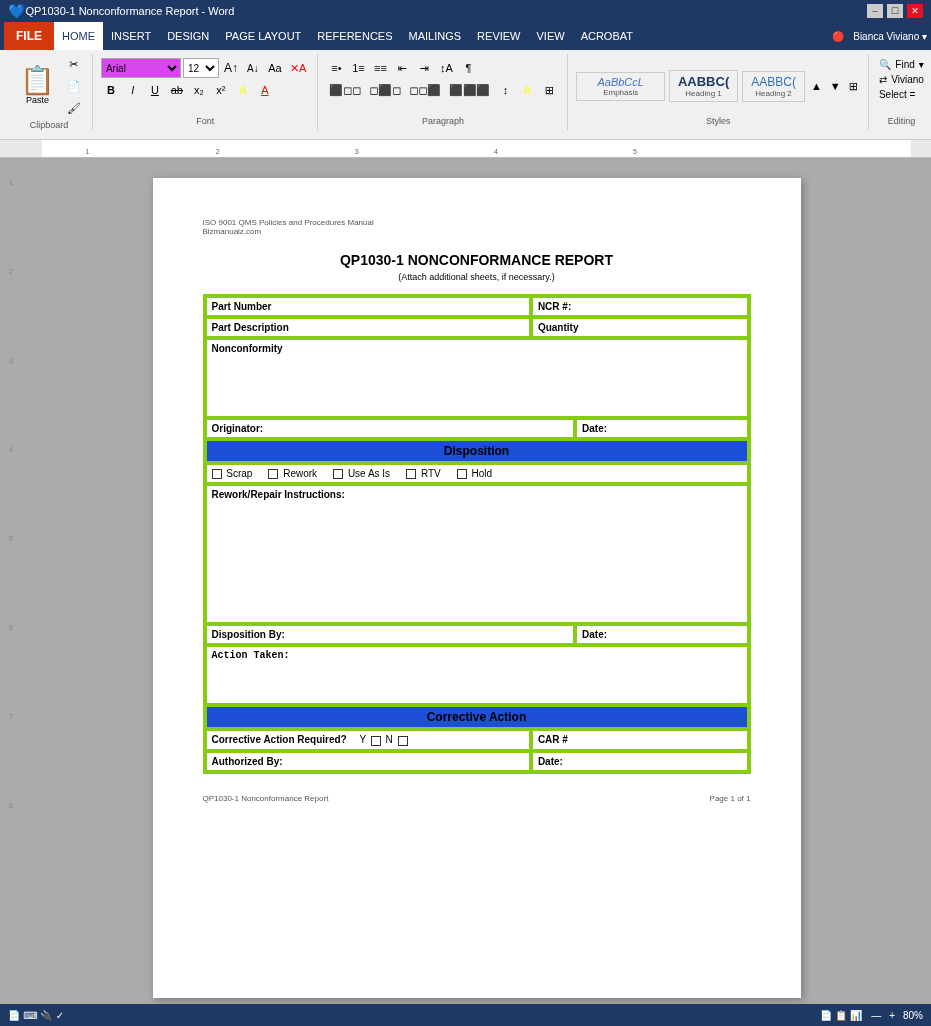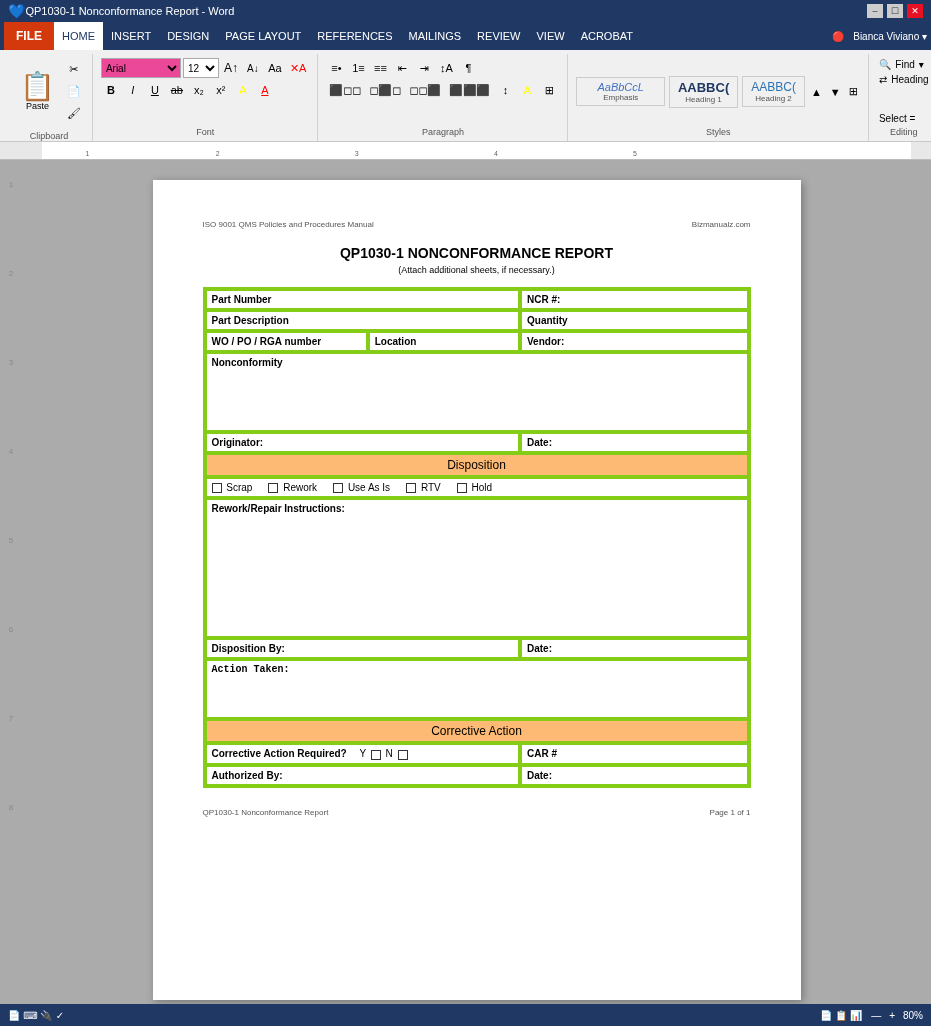--- a/index.html
+++ b/index.html
@@ -84,21 +84,21 @@
       align-items: center;
       cursor: pointer;
       padding: 2px 6px;
     }
     .paste-icon { font-size: 28px; color: #1f3864; line-height: 1; }
     .font-select {
       font-size: 10px;
       height: 20px;
       width: 80px;
       border: 1px solid #aaa;
-      background: #ec4899;
+      background: #d946ef;
     }
     .size-select {
       font-size: 10px;
       height: 20px;
       width: 36px;
       border: 1px solid #aaa;
       background: white;
     }
     .ribbon-btn {
       height: 20px;
@@ -167,20 +167,21 @@
       box-shadow: 2px 2px 8px rgba(0,0,0,0.3);
       position: relative;
     }
 
     .page-header {
       display: flex;
       justify-content: space-between;
       font-size: 8px;
       color: #555;
       margin-bottom: 16px;
+      flex-direction: column;
     }
 
     .doc-title {
       text-align: center;
       font-size: 14px;
       font-weight: bold;
       margin-bottom: 4px;
     }
     .doc-subtitle {
       text-align: center;
@@ -196,23 +197,23 @@
     }
     .form-table td {
       border: 4px solid #84cc16;
       padding: 3px 5px;
       vertical-align: top;
     }
     .field-label {
       font-weight: bold;
     }
     .section-header {
-      background: #fdba74;
+      background: #1d4ed8;
       text-align: center;
-      font-weight: normal;
+      font-weight: bold;
       font-size: 12px;
       padding: 5px;
     }
     .tall-cell {
       height: 80px;
     }
     .taller-cell {
       height: 140px;
     }
     .medium-cell {
@@ -268,21 +269,20 @@
     .select-btn {
       font-size: 10px;
       cursor: pointer;
       background: none;
       border: none;
       text-align: left;
       display: flex;
       align-items: center;
       gap: 2px;
       padding: 1px 2px;
-      margin-top: 24px;
     }
   </style>
 </head>
 <body>
 
 <div class="title-bar">
   <div style="display:flex;gap:4px;align-items:center;">
     <span style="font-size:14px;">💙</span>
   </div>
   <div class="title-bar-center">QP1030-1 Nonconformance Report - Word</div>
@@ -403,21 +403,21 @@
 
     <div class="ribbon-section" style="padding:4px 8px;">
       <div style="display:flex;flex-direction:column;gap:2px;flex:1;">
         <button class="fr-btn">
           <span>🔍</span>
           <span>Find</span>
           <span>▾</span>
         </button>
         <button class="fr-btn">
           <span>⇄</span>
-          <span>Heading</span>
+          <span>Viviano</span>
         </button>
         <button class="select-btn">
           <span>Select =</span>
         </button>
       </div>
       <div class="ribbon-section-label">Editing</div>
     </div>
 
   </div>
 </div>
@@ -470,31 +470,20 @@
 
       <tr>
         <td colspan="2">
           <span class="field-label">Part Description</span>
         </td>
         <td colspan="2">
           <span class="field-label">Quantity</span>
         </td>
       </tr>
 
-      <tr>
-        <td style="width:30%;">
-          <span class="field-label">WO / PO / RGA number</span>
-        </td>
-        <td style="width:28%;">
-          <span class="field-label">Location</span>
-        </td>
-        <td colspan="2">
-          <span class="field-label">Vendor:</span>
-        </td>
-      </tr>
 
       <tr>
         <td colspan="4" class="tall-cell">
           <span class="field-label">Nonconformity</span>
         </td>
       </tr>
 
       <tr>
         <td colspan="3">
           <span class="field-label">Originator:</span>

